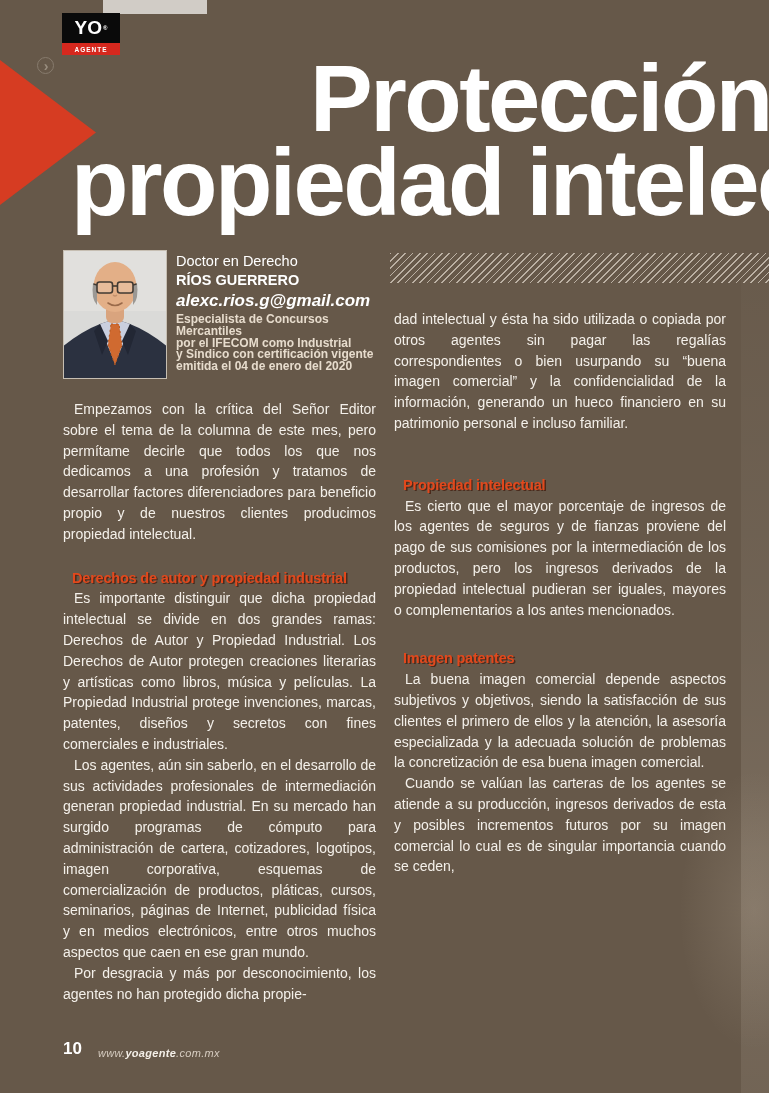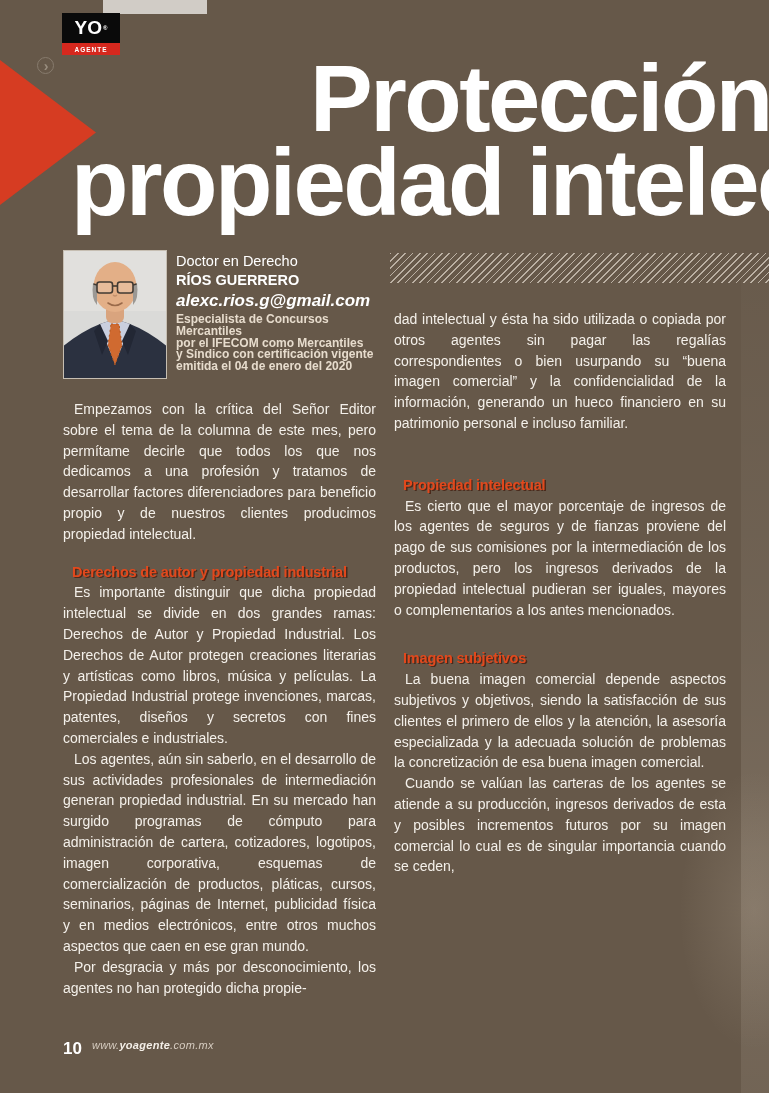--- a/index.html
+++ b/index.html
@@ -65,36 +65,36 @@
   .col-right { left:394px; top:309px; width:332px; }
   .body-para {
     margin:0; font-size:14px; line-height:20.8px; text-align:justify; text-indent:11px;
     hyphens:auto; -webkit-hyphens:auto;
   }
   .body-para.flush { text-indent:0; }
   .section-heading {
     margin:0; font-size:14.5px; line-height:20.8px; font-weight:bold; color:#e2481c;
     text-shadow:1.4px 1.4px 0 #4a2a1c; text-indent:9px; letter-spacing:-0.2px; white-space:nowrap;
   }
-  .section-heading.gap-s { margin-top:17px; }
+  .section-heading.gap-s { margin-top:23px; }
   .section-heading.gap-m { margin-top:28px; }
   .section-heading.gap-l { margin-top:41px; }
 
   
   .edge-glow {
     position:absolute; right:0; top:280px; width:28px; height:813px;
     background:linear-gradient(to bottom, rgba(255,248,238,0.02) 0%, rgba(255,248,238,0.07) 45%, rgba(255,244,230,0.12) 70%, rgba(255,244,230,0.08) 100%);
   }
   .edge-blob {
     position:absolute; right:-60px; top:770px; width:150px; height:280px; border-radius:50%;
     background:radial-gradient(closest-side, rgba(240,226,205,0.14), rgba(240,226,205,0));
   }
 
   
-  .footer { position:absolute; left:63px; top:1039px; display:flex; align-items:flex-start; gap:10px; }
+  .footer { position:absolute; left:63px; top:1039px; display:flex; align-items:flex-end; gap:16px; }
   .page-number { color:#ffffff; font-weight:bold; font-size:17px; }
   .footer-url { font-style:italic; font-size:11px; color:#d6ccc0; letter-spacing:0.3px; }
   .footer-url .brand { font-weight:bold; color:#f4efe8; }
 </style>
 </head>
 <body>
 
 <div class="page">
 
   <div class="top-gray-bar"></div>
@@ -143,40 +143,40 @@
       <path d="M49,44 Q51,46 53,44" fill="none" stroke="#c3906c" stroke-width="1.2"></path>
     </svg>
   </div>
 
   <div class="author-info">
     <div class="author-line">Doctor en Derecho</div>
     <div class="author-line bold">RÍOS GUERRERO</div>
     <div class="author-email">alexc.rios.g@gmail.com</div>
     <div class="author-creds">
         <div>Especialista de Concursos Mercantiles</div>
-        <div>por el IFECOM como Mercantiles</div>
+        <div>por el IFECOM como Industrial</div>
         <div>y Síndico con certificación vigente</div>
         <div>emitida el 04 de enero del 2020</div>
       </div>
   </div>
 
   <div class="hatch-band"></div>
 
   <div class="col col-left">
       <p class="body-para">Empezamos con la crítica del Señor Editor sobre el tema de la columna de este mes, pero permítame decirle que todos los que nos dedicamos a una profesión y tratamos de desarrollar factores diferenciadores para beneficio propio y de nuestros clientes producimos propiedad intelectual.</p>
       <h2 class="section-heading gap-s">Derechos de autor y propiedad industrial</h2>
       <p class="body-para">Es importante distinguir que dicha propiedad intelectual se divide en dos grandes ramas: Derechos de Autor y Propiedad Industrial. Los Derechos de Autor protegen creaciones literarias y artísticas como libros, música y películas. La Propiedad Industrial protege invenciones, marcas, patentes, diseños y secretos con fines comerciales e industriales.</p>
       <p class="body-para">Los agentes, aún sin saberlo, en el desarrollo de sus actividades profesionales de intermediación generan propiedad industrial. En su mercado han surgido programas de cómputo para administración de cartera, cotizadores, logotipos, imagen corporativa, esquemas de comercialización de productos, pláticas, cursos, seminarios, páginas de Internet, publicidad física y en medios electrónicos, entre otros muchos aspectos que caen en ese gran mundo.</p>
       <p class="body-para">Por desgracia y más por desconocimiento, los agentes no han protegido dicha propie-</p>
     </div>
   <div class="col col-right">
       <p class="body-para flush">dad intelectual y ésta ha sido utilizada o copiada por otros agentes sin pagar las regalías correspondientes o bien usurpando su “buena imagen comercial” y la confidencialidad de la información, generando un hueco financiero en su patrimonio personal e incluso familiar.</p>
       <h2 class="section-heading gap-l">Propiedad intelectual</h2>
       <p class="body-para">Es cierto que el mayor porcentaje de ingresos de los agentes de seguros y de fianzas proviene del pago de sus comisiones por la intermediación de los productos, pero los ingresos derivados de la propiedad intelectual pudieran ser iguales, mayores o complementarios a los antes mencionados.</p>
-      <h2 class="section-heading gap-m">Imagen subjetivos</h2>
+      <h2 class="section-heading gap-m">Imagen patentes</h2>
       <p class="body-para">La buena imagen comercial depende aspectos subjetivos y objetivos, siendo la satisfacción de sus clientes el primero de ellos y la atención, la asesoría especializada y la adecuada solución de problemas la concretización de esa buena imagen comercial.</p>
       <p class="body-para">Cuando se valúan las carteras de los agentes se atiende a su producción, ingresos derivados de esta y posibles incrementos futuros por su imagen comercial lo cual es de singular importancia cuando se ceden,</p>
     </div>
 
   <div class="edge-glow"></div>
   <div class="edge-blob"></div>
 
   <div class="footer">
     <span class="page-number">10</span>
     <span class="footer-url"><span>www.</span><span class="brand">yoagente</span><span>.com.mx</span></span>

